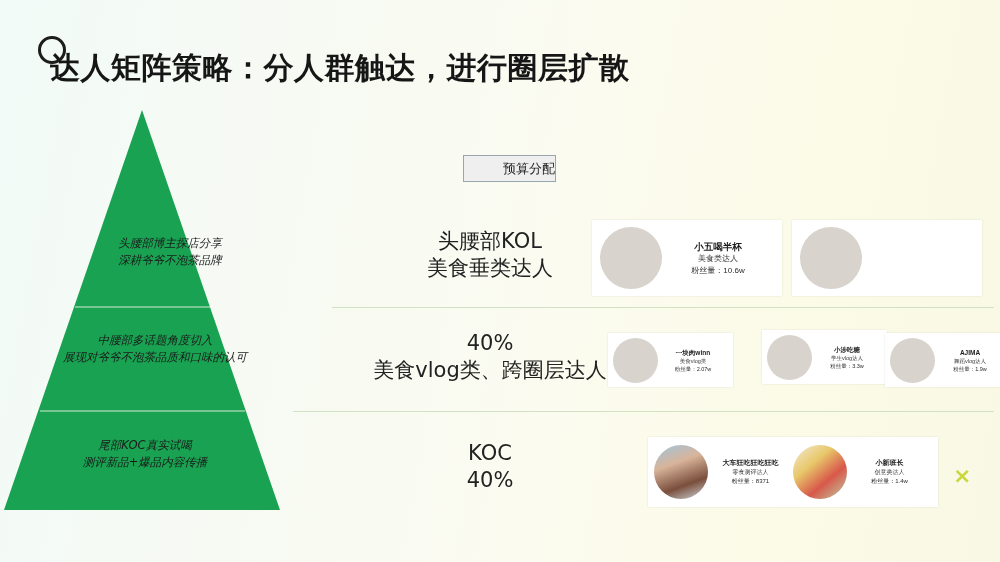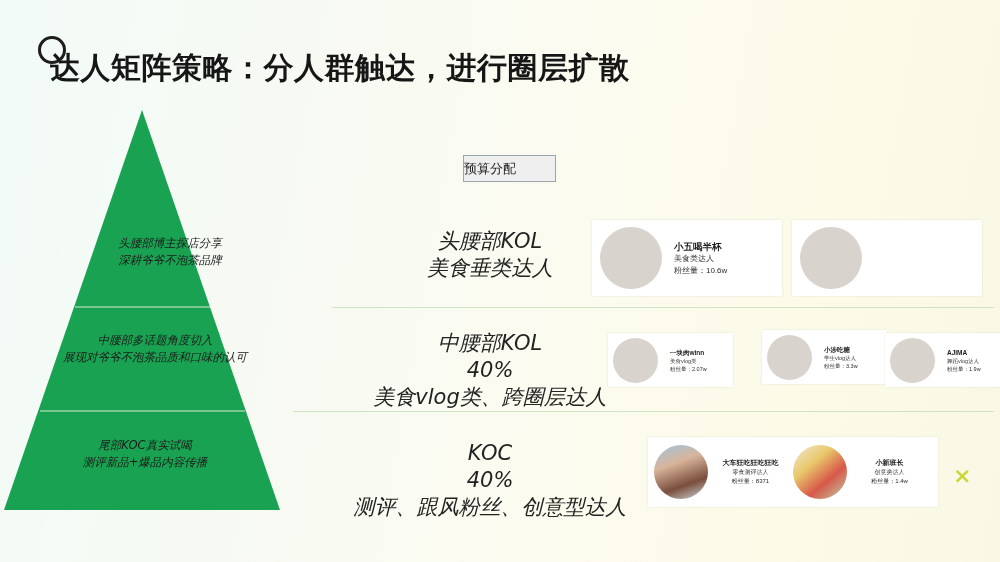--- a/index.html
+++ b/index.html
@@ -44,41 +44,41 @@
 
   
   .mid-col {
     position:absolute; text-align:center; color:#222;
     font-size:21px; line-height:27px; white-space:nowrap;
     font-family:"DejaVu Sans","Liberation Sans",sans-serif;
   }
   #midcol-kol   { left:370px; top:228px; width:240px; }
   #midcol-mkol  { left:350px; top:330px; width:280px; }
   #midcol-koc   { left:340px; top:440px; width:300px; }
-  .mid-col .l1,.mid-col .l2,.mid-col .l3 { display:block;font-style:italic; }
+  .mid-col .l1,.mid-col .l2,.mid-col .l3 { display:block; }
 
   
   #budget-btn {
     position:absolute; left:463px; top:155px; width:93px; height:27px;
     background:#efefef; border:1px solid #9aa6ad;
-    font-size:13px; color:#1f1f1f; text-align:left; line-height:25px;
+    font-size:13px; color:#1f1f1f; text-align:right; line-height:25px;
     font-family:"DejaVu Sans","Liberation Sans",sans-serif;
   }
 
   
   .card {
     position:absolute; background:#ffffff;
     display:flex; align-items:center;
     box-shadow:0 0 2px rgba(0,0,0,0.10);
   }
   .card .avatar {
     border-radius:50%; flex:0 0 auto; overflow:hidden;
     background:#d8d4cd; position:relative;
   }
-  .card .meta { flex:1 1 auto; padding:0 12px; }
+  .card .meta { flex:1 1 auto; text-align:center; padding:0 4px; }
   .card .nm  { font-weight:bold; color:#1c1c1c; display:block; }
   .card .cat { color:#3a3a3a; display:block; }
   .card .fans{ color:#2b2b2b; display:block; }
 
   
   .card.t1 { width:190px; height:76px; padding:6px 8px; }
   .card.t1 .avatar { width:62px; height:62px; }
   .card.t1 .nm  { font-size:9.5px; line-height:13px; }
   .card.t1 .cat { font-size:8px;  line-height:12px; }
   .card.t1 .fans{ font-size:8px;  line-height:12px; }
@@ -159,29 +159,27 @@
 <div class="divider" id="divider-2"></div>
 
 <div id="budget-btn">预算分配</div>
 
 <div class="mid-col" id="midcol-kol">
   <span class="l1">头腰部KOL</span>
   <span class="l3">美食垂类达人</span>
 </div>
 
 <div class="mid-col" id="midcol-mkol">
-  <span class="l1">中腰部KOL</span>
   <span class="l2">40%</span>
   <span class="l3">美食vlog类、跨圈层达人</span>
 </div>
 
 <div class="mid-col" id="midcol-koc">
   <span class="l1">KOC</span>
   <span class="l2">40%</span>
-  <span class="l3">测评、跟风粉丝、创意型达人</span>
 </div>
 
 <div class="card t1" id="card-kol-1">
   <div class="avatar ph1"></div>
   <div class="meta">
     <span class="nm">小五喝半杯</span>
     <span class="cat">美食类达人</span>
     <span class="fans">粉丝量：10.6w</span>
   </div>
 </div>

